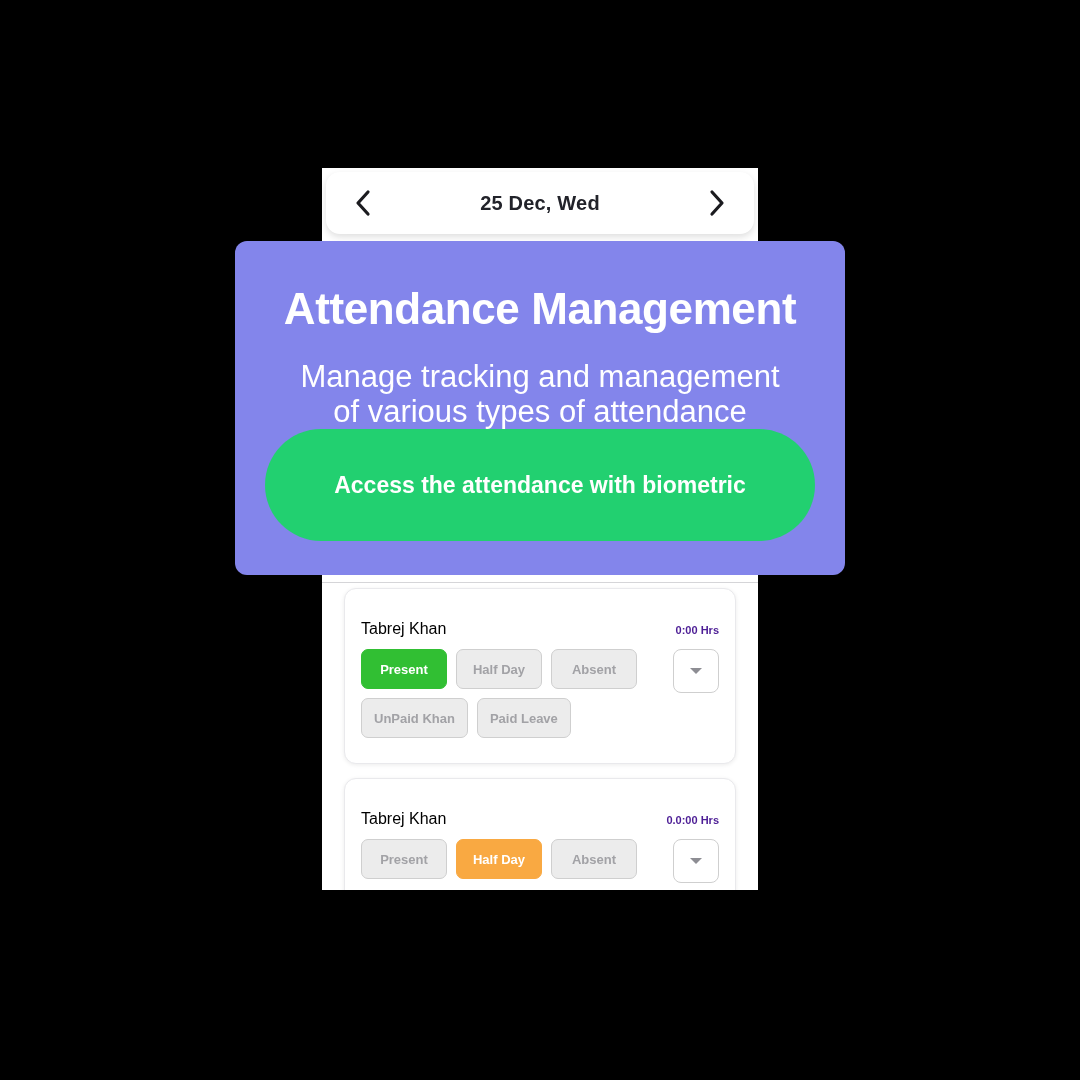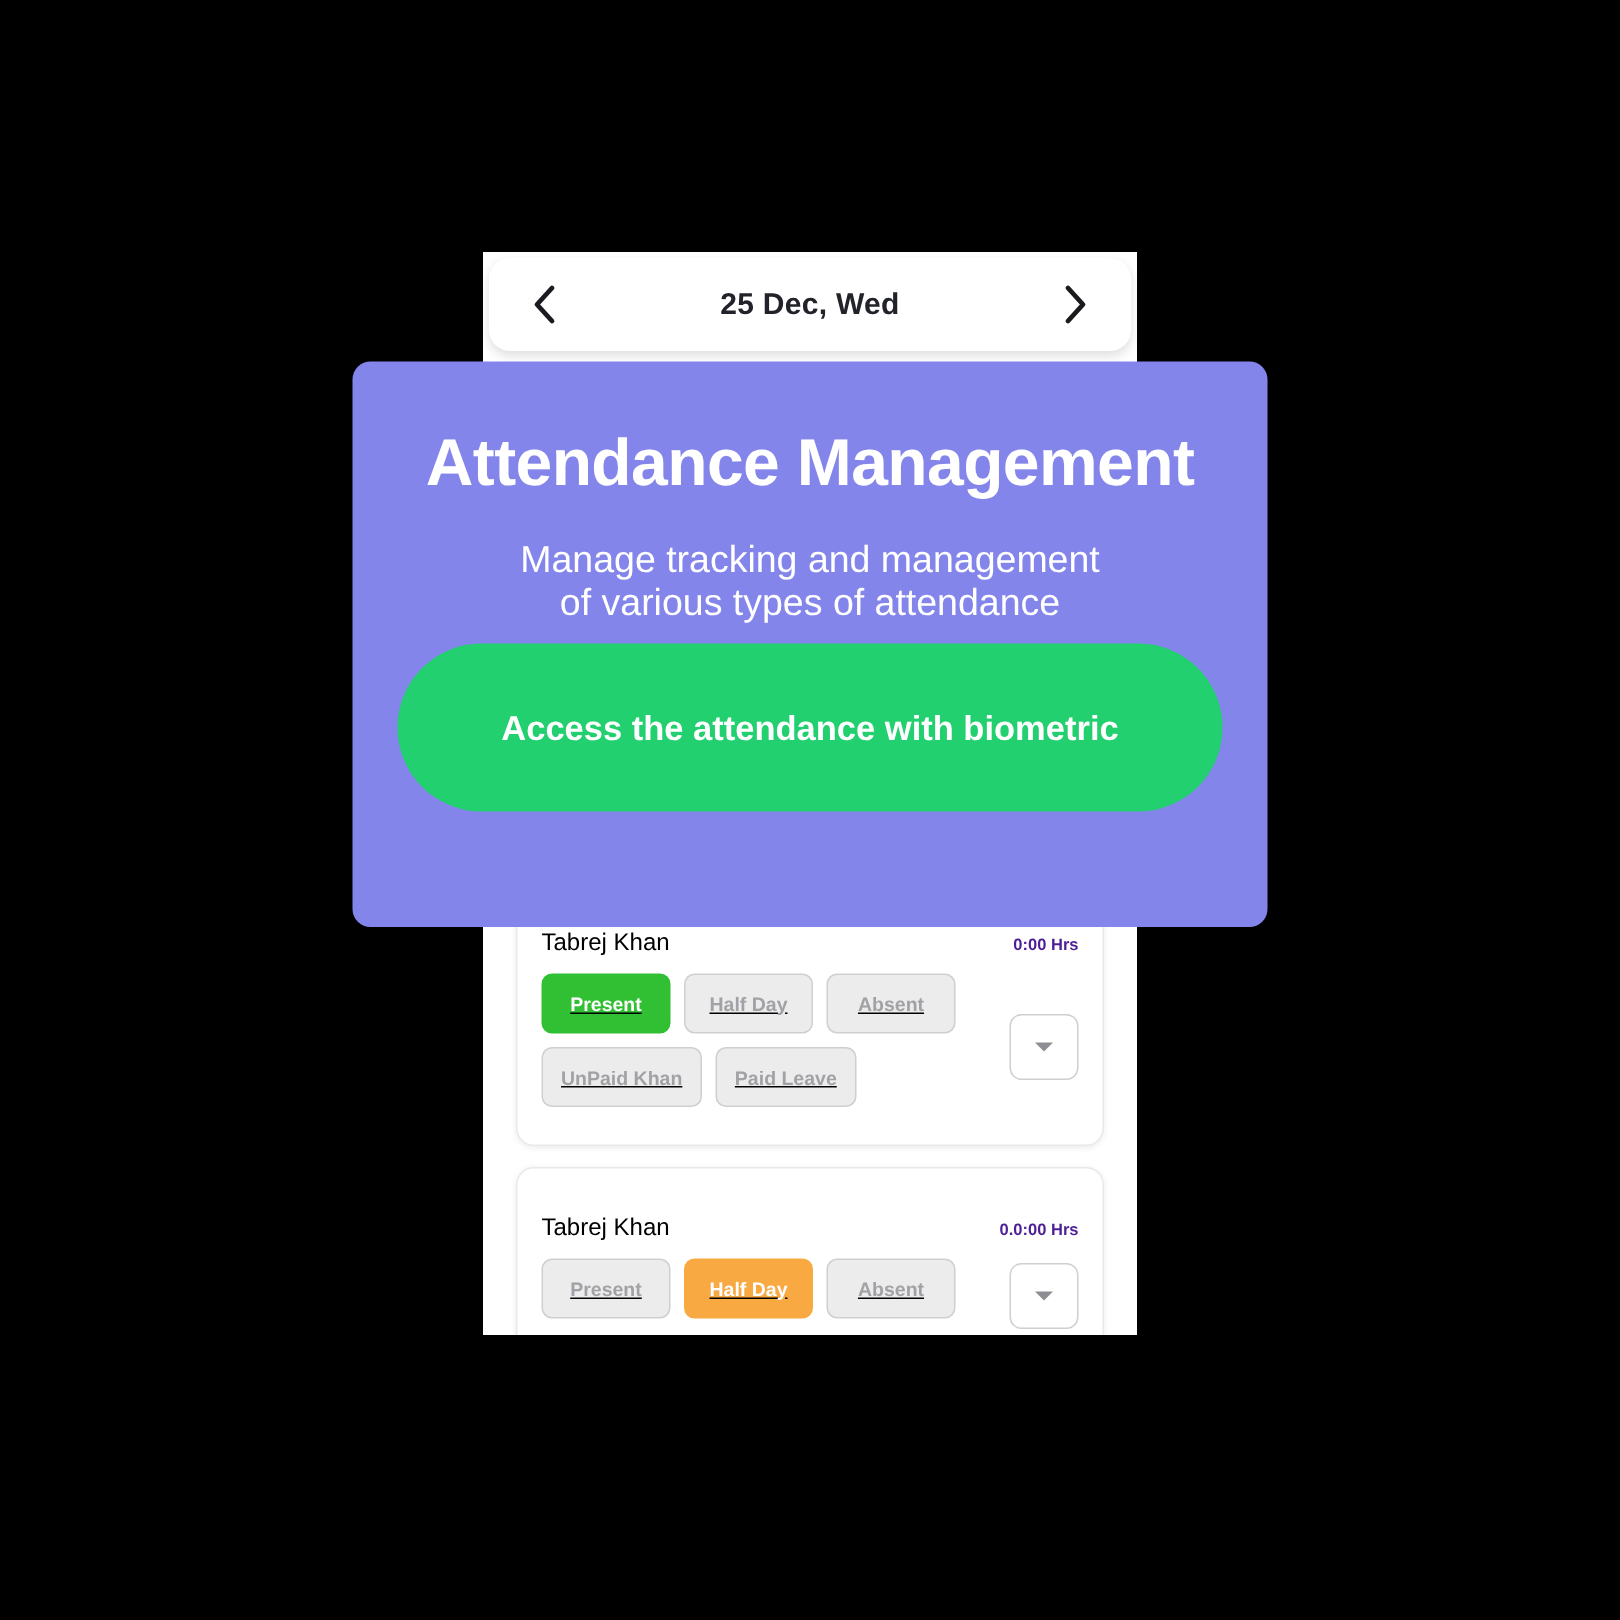--- a/index.html
+++ b/index.html
@@ -105,22 +105,21 @@
     margin-bottom: 11px;
   }
   .emp-hours {
     font-size: 11px;
     font-weight: bold;
     color: #4c1d95;
   }
 
   .chip-wrap {
     display: flex;
-    align-items: center;
-    text-decoration: underline;
+    align-items: flex-start;
   }
   .chip-rows {
     flex: 1;
     min-width: 0;
   }
   .chip-row {
     display: flex;
     gap: 9px;
     margin-bottom: 9px;
   }
@@ -172,37 +171,37 @@
     border-right: 6px solid transparent;
     border-top: 6px solid #8d8d93;
   }
 
   
   .promo {
     position: absolute;
     left: 235px;
     top: 241px;
     width: 610px;
-    height: 377px;
+    height: 334px;
     background: #8385eb;
     border-radius: 12px;
     text-align: center;
     box-sizing: border-box;
     padding: 30px 24px 0 24px;
   }
   .promo-title {
     font-size: 44px;
     font-weight: bold;
     color: #ffffff;
     letter-spacing: -0.4px;
     line-height: 1.08;
     margin: 14px 0 0 0;
   }
   .promo-sub {
-    font-size: 25px;
+    font-size: 31px;
     color: #ffffff;
     line-height: 1.16;
     margin: 26px 0 0 0;
     font-weight: normal;
   }
   .promo-cta {
     position: absolute;
     left: 50%;
     transform: translateX(-50%);
     top: 188px;

